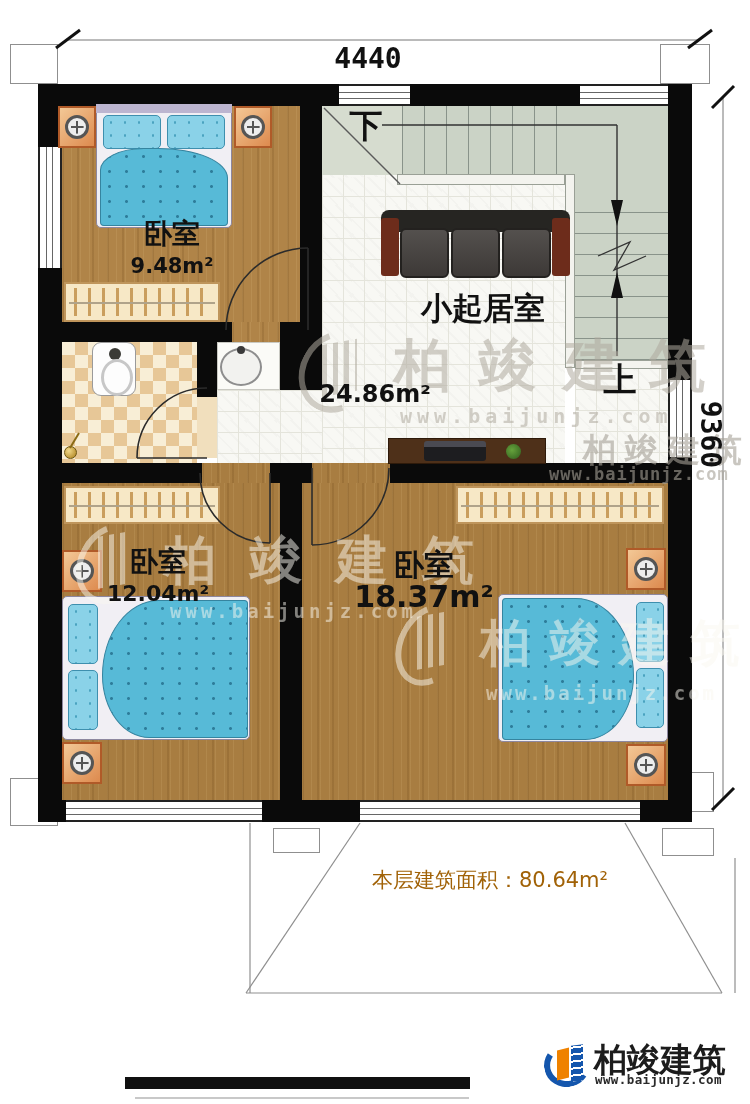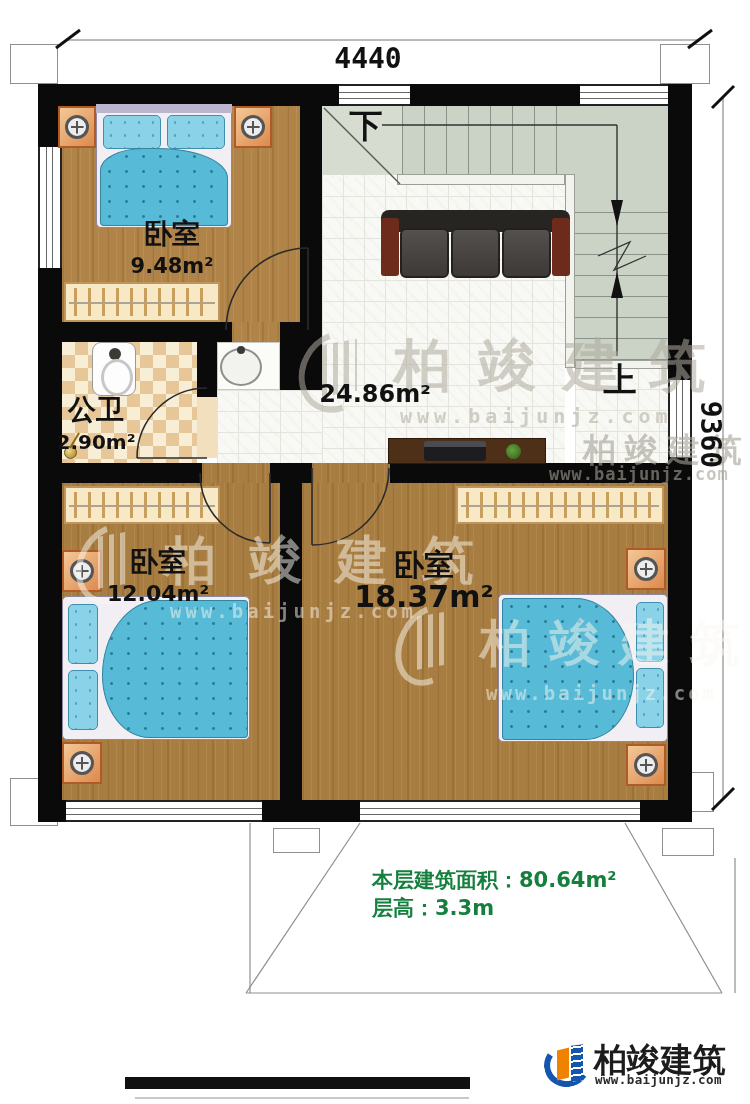--- a/index.html
+++ b/index.html
@@ -66,21 +66,21 @@
   .wm .u{font-weight:bold;white-space:nowrap;font-family:"DejaVu Sans Mono",monospace;}
   .wm-icon{position:absolute;}
   .wm-icon .arc{position:absolute;inset:0;border:6px solid currentColor;border-top-color:transparent;border-right-color:transparent;border-radius:50%;transform:rotate(28deg);}
   .wm-icon .bars{position:absolute;left:30%;top:14%;width:48%;height:62%;
     background:repeating-linear-gradient(90deg,currentColor 0 5px,transparent 5px 11px);transform:skewY(-10deg);}
   .logo-icon{position:absolute;}
   .logo-icon .arc{position:absolute;inset:1px;border:6px solid transparent;border-left-color:#1456ad;border-bottom-color:#1456ad;border-radius:50%;transform:rotate(-12deg);}
   .logo-icon .b1{position:absolute;left:14px;top:7px;width:12px;height:30px;background:#ef8200;transform:skewY(-14deg);}
   .logo-icon .b2{position:absolute;left:28px;top:3px;width:12px;height:36px;transform:skewY(-8deg);
     background:repeating-linear-gradient(0deg,#1456ad 0 5px,#ffffff 5px 7px);}
-  .notes{position:absolute;color:#15803d;font-weight:bold;}
+  .notes{position:absolute;color:#a16207;font-weight:normal;text-align:center;}
   svg{position:absolute;left:0;top:0;}
 </style>
 </head>
 <body>
 
 <div id="stage">
 
   <div class="abs extbox" style="left:10px;top:44px;width:48px;height:40px"></div>
   <div class="abs extbox" style="left:660px;top:44px;width:50px;height:40px"></div>
   <div class="abs extbox" style="left:10px;top:778px;width:48px;height:48px"></div>
@@ -266,37 +266,33 @@
   <div class="lbl dimtxt" style="left:368px;top:44px;font-size:28px">4440</div>
   <div class="abs dimtxt" style="left:665px;top:418px;width:90px;text-align:center;font-size:28px;transform:rotate(90deg)">9360</div>
 
   <div class="lbl" style="left:366px;top:108px;font-size:33px">下</div>
   <div class="lbl" style="left:620px;top:362px;font-size:33px">上</div>
 
   <div class="lbl" style="left:172px;top:219px;font-size:28px">
     <span>卧室</span><br>
     <span class="area" style="font-size:21px">9.48m²</span>
   </div>
+  <div class="lbl" style="left:483px;top:292px;font-size:31px">小起居室</div>
   <div class="lbl area" style="left:375px;top:382px;font-size:24px">24.86m²</div>
-  <div class="lbl" style="left:96px;top:395px;font-size:28px">
-    <span>公卫</span><br>
-    <span class="area" style="font-size:20px">2.90m²</span>
-  </div>
   <div class="lbl" style="left:158px;top:547px;font-size:28px">
     <span>卧室</span><br>
     <span class="area" style="font-size:22px">12.04m²</span>
   </div>
   <div class="lbl" style="left:424px;top:549px;font-size:30px">
     <span>卧室</span><br>
     <span class="area" style="font-size:30px">18.37m²</span>
   </div>
 
   <div class="notes" style="left:372px;top:866px;font-size:21px;line-height:28px">
     <div><span>本层建筑面积：</span><span class="area">80.64m²</span></div>
-    <div><span>层高：</span><span class="area">3.3m</span></div>
   </div>
 
   <div class="abs" style="left:125px;top:1077px;width:345px;height:12px;background:#101010"></div>
   <div class="abs" style="left:135px;top:1097px;width:334px;height:2px;background:#c8c8c8"></div>
 
   <div class="logo-icon" style="left:543px;top:1042px;width:48px;height:46px">
     <div class="arc"></div>
     <div class="b1"></div>
     <div class="b2"></div>
   </div>

